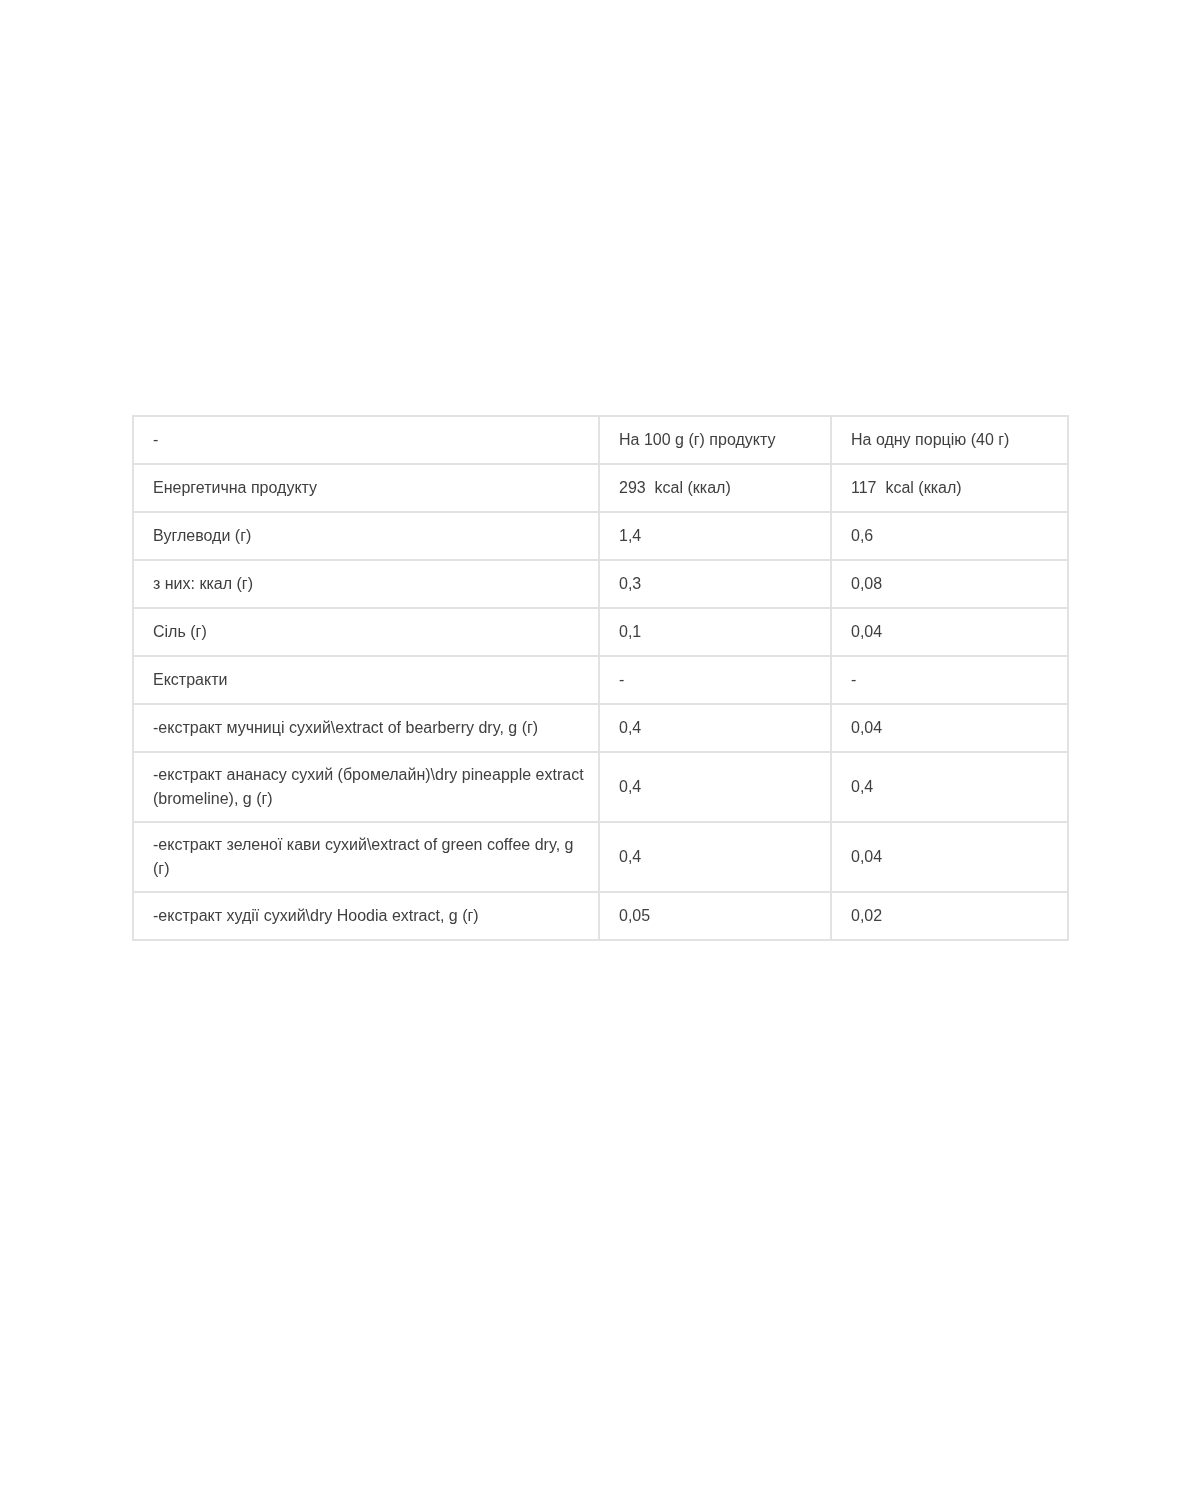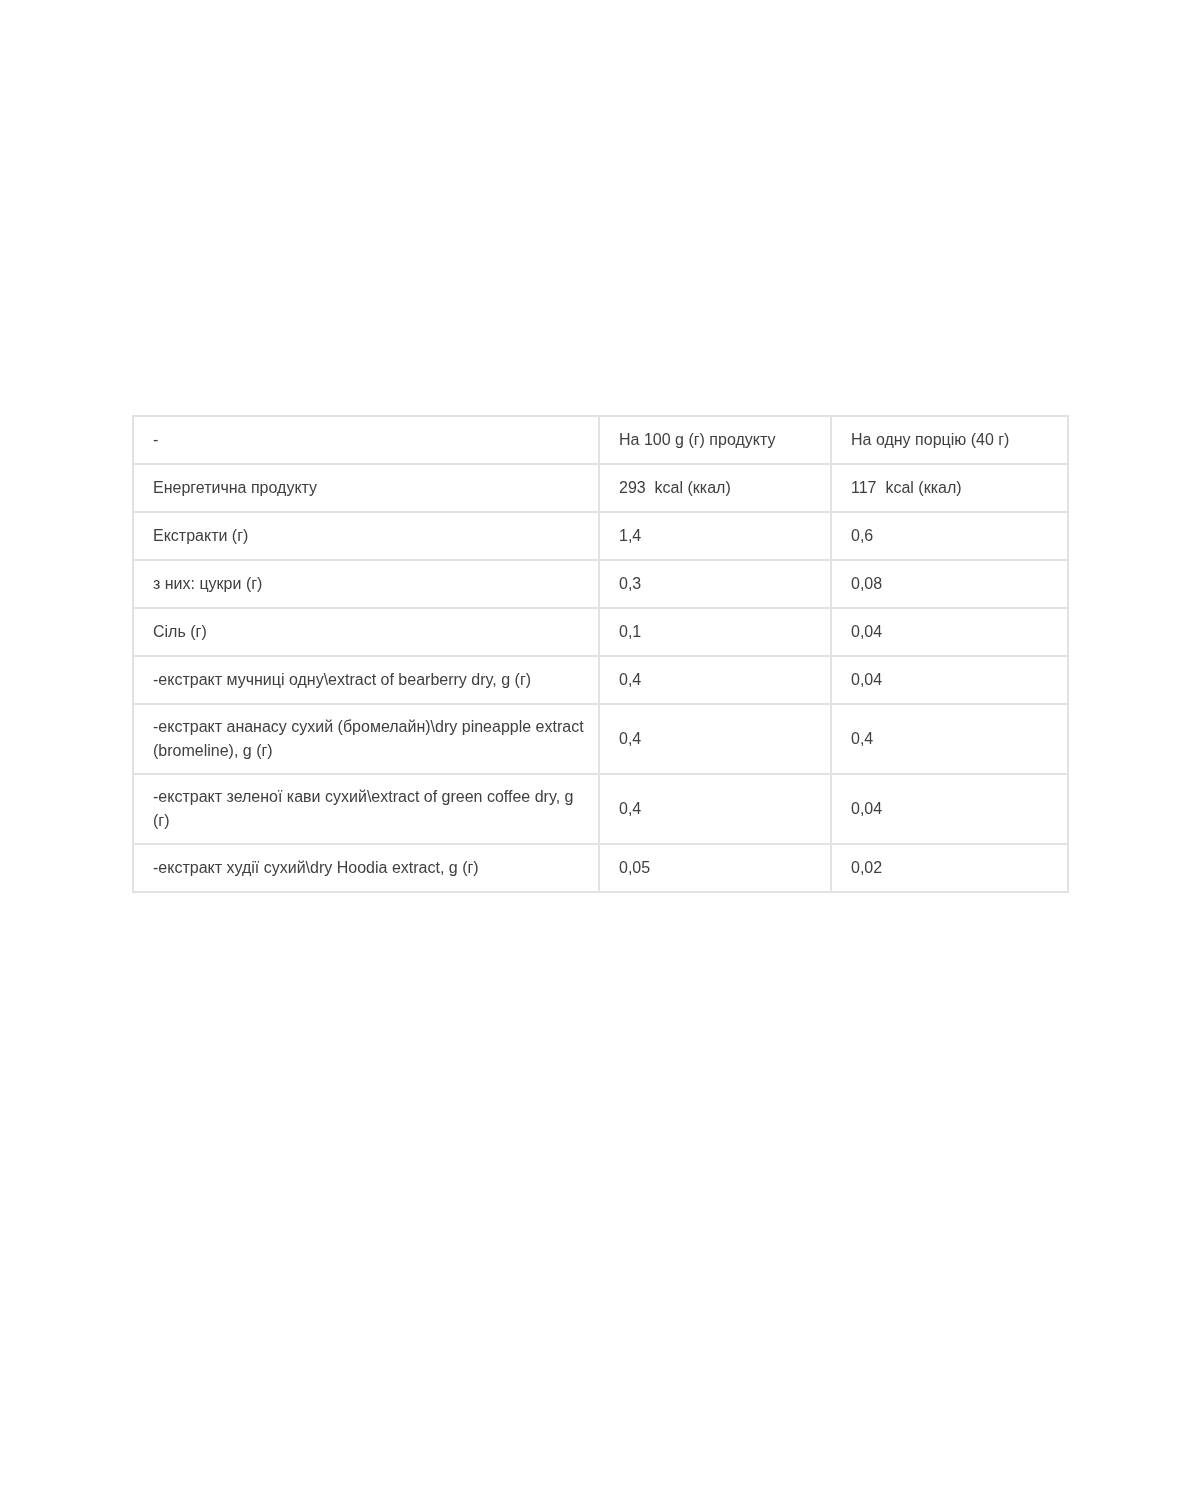--- a/index.html
+++ b/index.html
@@ -65,36 +65,41 @@
         </tr>
       </thead>
       <tbody>
 
       <tr>
             <td>Енергетична продукту</td>
             <td class="val">293  kcal (ккал)</td>
             <td class="val">117  kcal (ккал)</td>
           </tr>
           <tr>
-            <td>Екстракти (г)</td>
+            <td>Вуглеводи (г)</td>
             <td class="val">1,4</td>
             <td class="val">0,6</td>
           </tr>
           <tr>
-            <td>з них: цукри (г)</td>
+            <td>з них: ккал (г)</td>
             <td class="val">0,3</td>
             <td class="val">0,08</td>
           </tr>
           <tr>
             <td>Сіль (г)</td>
             <td class="val">0,1</td>
             <td class="val">0,04</td>
           </tr>
           <tr>
-            <td>-екстракт мучниці одну\extract of bearberry dry, g (г)</td>
+            <td>Екстракти</td>
+            <td class="val">-</td>
+            <td class="val">-</td>
+          </tr>
+          <tr>
+            <td>-екстракт мучниці сухий\extract of bearberry dry, g (г)</td>
             <td class="val">0,4</td>
             <td class="val">0,04</td>
           </tr>
           <tr>
             <td>-екстракт ананасу сухий (бромелайн)\dry pineapple extract (bromeline), g (г)</td>
             <td class="val">0,4</td>
             <td class="val">0,4</td>
           </tr>
           <tr>
             <td>-екстракт зеленої кави сухий\extract of green coffee dry, g (г)</td>

